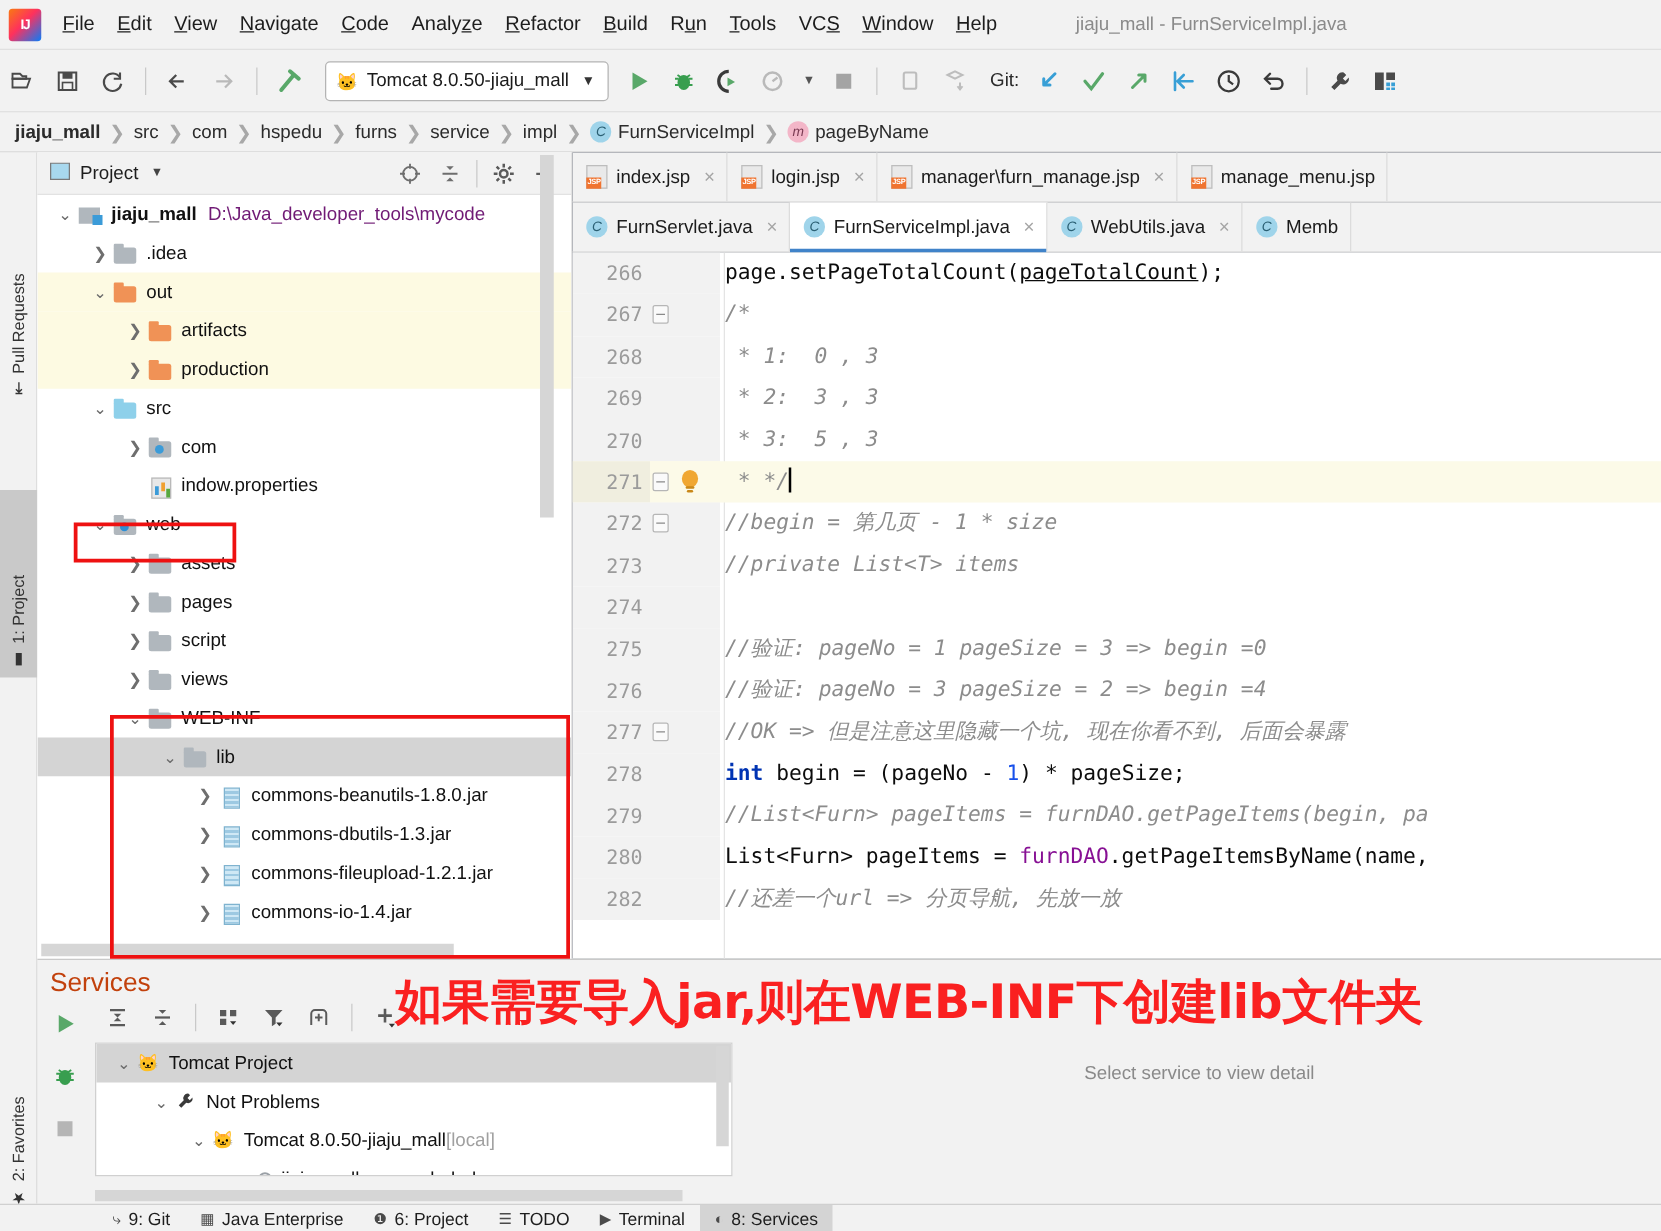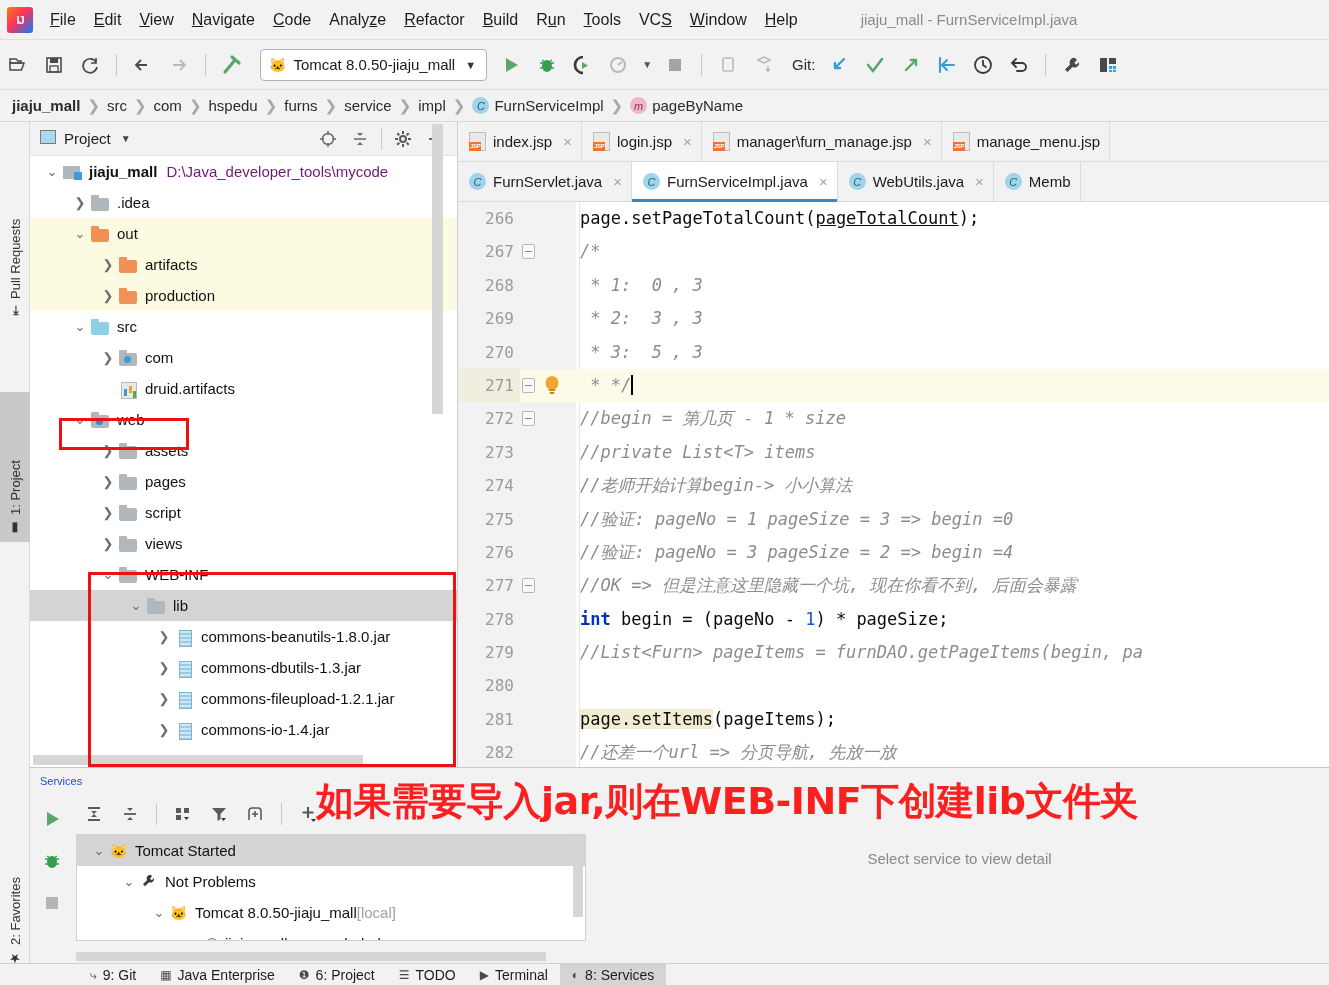--- a/index.html
+++ b/index.html
@@ -245,21 +245,21 @@
     content: ""; position: absolute; left: 2px; top: 6px; width: 7px; height: 1px;
     background: #8a8a8a;
   }
   .editor-vsep { position:absolute; left:121px; top:0; bottom:0; width:1px; background:#e4e4e4; }
 
   
   .services {
     position: absolute; left: 30px; top: 767px; width: 1299px; height: 196px;
     background: #f2f2f2; border-top: 1px solid #c9c9c9;
   }
-  .svc-title { padding: 7px 0 0 10px; font-size: 11px; color: #1d4ed8; }
+  .svc-title { padding: 7px 0 0 10px; font-size: 21px; color: #c2410c; }
   .svc-leftbar {
     position: absolute; left: 0; top: 26px; width: 44px; bottom: 0;
     display: flex; flex-direction: column; align-items: center; padding-top: 10px;
   }
   .svc-leftbar .tb-ico { margin-bottom: 12px; }
   .svc-toolbar {
     position: absolute; left: 46px; top: 26px; width: 470px; height: 40px;
     display: flex; align-items: center;
   }
   .svc-tree {
@@ -593,21 +593,21 @@
         <div class="trow" style="padding-left: 70px;">
           <span class="twist">❯</span>
           <span class="ficon folder mod">
             <span class="dot"></span>
           </span>
           <span class="tlabel">com</span>
         </div>
         <div class="trow" style="padding-left: 70px;">
           <span class="twist"></span>
           <span class="ficon props"></span>
-          <span class="tlabel">druid.artifacts</span>
+          <span class="tlabel">indow.properties</span>
         </div>
         <div class="trow" style="padding-left: 42px;">
           <span class="twist">⌄</span>
           <span class="ficon folder mod webmod">
             <span class="dot"></span>
           </span>
           <span class="tlabel">web</span>
         </div>
         <div class="trow" style="padding-left: 70px;">
           <span class="twist">❯</span>
@@ -717,28 +717,27 @@
         <div class="cline"><span class="lno">268</span><span class="gutter2"></span><span class="ctext"><span class="cm"> * 1:  0 , 3</span></span></div>
         <div class="cline"><span class="lno">269</span><span class="gutter2"></span><span class="ctext"><span class="cm"> * 2:  3 , 3</span></span></div>
         <div class="cline"><span class="lno">270</span><span class="gutter2"></span><span class="ctext"><span class="cm"> * 3:  5 , 3</span></span></div>
         <div class="cline hl"><span class="lno">271</span><span class="gutter2"></span><span class="fold"></span><span class="bulb"><svg width="20" height="21" viewBox="0 0 20 21">
               <ellipse cx="10" cy="8" rx="6.5" ry="7" fill="#f0a732"></ellipse>
               <rect x="6.5" y="14" width="7" height="2" rx="1" fill="#c98818"></rect>
               <rect x="7.5" y="17" width="5" height="2" rx="1" fill="#c98818"></rect>
             </svg></span><span class="ctext"><span class="cm"> * */</span><span class="caret"></span></span></div>
         <div class="cline"><span class="lno">272</span><span class="gutter2"></span><span class="fold"></span><span class="ctext"><span class="cm">//begin = 第几页 - 1 * size</span></span></div>
         <div class="cline"><span class="lno">273</span><span class="gutter2"></span><span class="ctext"><span class="cm">//private List&lt;T&gt; items</span></span></div>
-        <div class="cline"><span class="lno">274</span><span class="gutter2"></span><span class="ctext"><span class="cm">//老师开始计算begin-&gt; 小小算法</span></span></div>
+        <div class="cline"><span class="lno">274</span><span class="gutter2"></span></div>
         <div class="cline"><span class="lno">275</span><span class="gutter2"></span><span class="ctext"><span class="cm">//验证: pageNo = 1 pageSize = 3 =&gt; begin =0</span></span></div>
         <div class="cline"><span class="lno">276</span><span class="gutter2"></span><span class="ctext"><span class="cm">//验证: pageNo = 3 pageSize = 2 =&gt; begin =4</span></span></div>
         <div class="cline"><span class="lno">277</span><span class="gutter2"></span><span class="fold"></span><span class="ctext"><span class="cm">//OK =&gt; 但是注意这里隐藏一个坑, 现在你看不到, 后面会暴露</span></span></div>
         <div class="cline"><span class="lno">278</span><span class="gutter2"></span><span class="ctext"><span class="kw">int</span><span> begin = (pageNo - </span><span class="num">1</span><span>) * pageSize;</span></span></div>
         <div class="cline"><span class="lno">279</span><span class="gutter2"></span><span class="ctext"><span class="cm">//List&lt;Furn&gt; pageItems = furnDAO.getPageItems(begin, pa</span></span></div>
-        <div class="cline"><span class="lno">280</span><span class="gutter2"></span></div>
-        <div class="cline"><span class="lno">281</span><span class="gutter2"></span><span class="ctext"><span class="hlmark">page.setItems</span><span>(pageItems);</span></span></div>
+        <div class="cline"><span class="lno">280</span><span class="gutter2"></span><span class="ctext"><span>List&lt;Furn&gt; pageItems = </span><span class="fld">furnDAO</span><span>.getPageItemsByName(name,</span></span></div>
         <div class="cline"><span class="lno">282</span><span class="gutter2"></span><span class="ctext"><span class="cm">//还差一个url =&gt; 分页导航, 先放一放</span></span></div>
       </div>
   </div>
 
   <div class="services">
     <div class="svc-title">Services</div>
     <div class="svc-leftbar">
       <span class="tb-ico">
         <svg width="20" height="20" viewBox="0 0 20 20">
             <path d="M5 3l12 7-12 7z" fill="#59a869"></path>
@@ -797,21 +796,21 @@
         <svg width="20" height="20" viewBox="0 0 20 20">
             <path d="M10 3v11M4.5 8.5h11" stroke="#5a5a5a" stroke-width="2.1"></path>
             <path d="M13 15l2.5 3 2.5-3z" fill="#333"></path>
           </svg>
       </span>
     </div>
     <div class="svc-tree" id="svc-tree">
       <div class="svcrow sel" style="padding-left: 14px;">
           <span class="twist">⌄</span>
           <span class="cat-ico"><span style="font-size:14px;">🐱</span></span>
-          <span>Tomcat Started</span>
+          <span>Tomcat Project</span>
         </div>
         <div class="svcrow" style="padding-left: 44px;">
           <span class="twist">⌄</span>
           <span class="cat-ico"><svg width="17" height="17" viewBox="0 0 17 17">
               <path d="M11 2a3.6 3.6 0 0 0-4 5.2L3 11.2 5 13.2l4-4A3.6 3.6 0 0 0 14 5l-2.2 2.2L10 5.4 12 3.2z" fill="#3a3a3a"></path>
             </svg></span>
           <span>Not Problems</span>
         </div>
         <div class="svcrow" style="padding-left: 74px;">
           <span class="twist">⌄</span>

